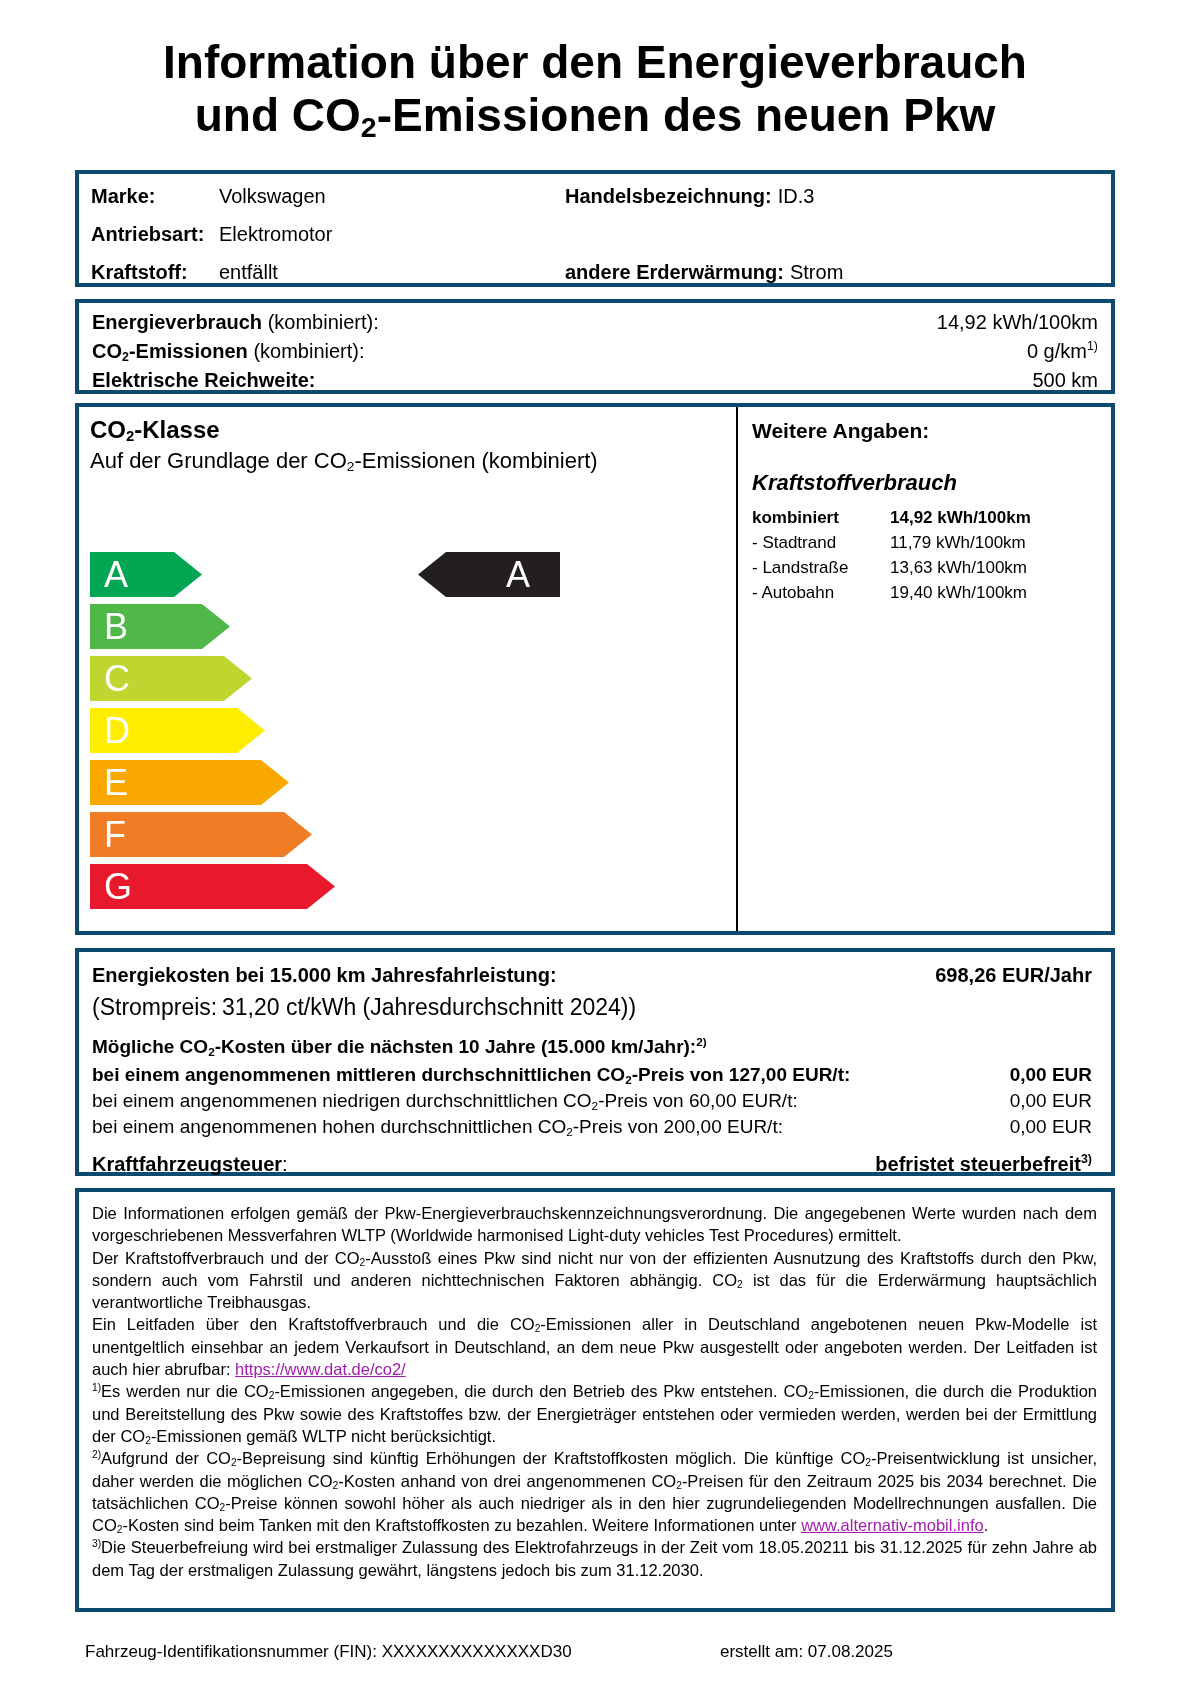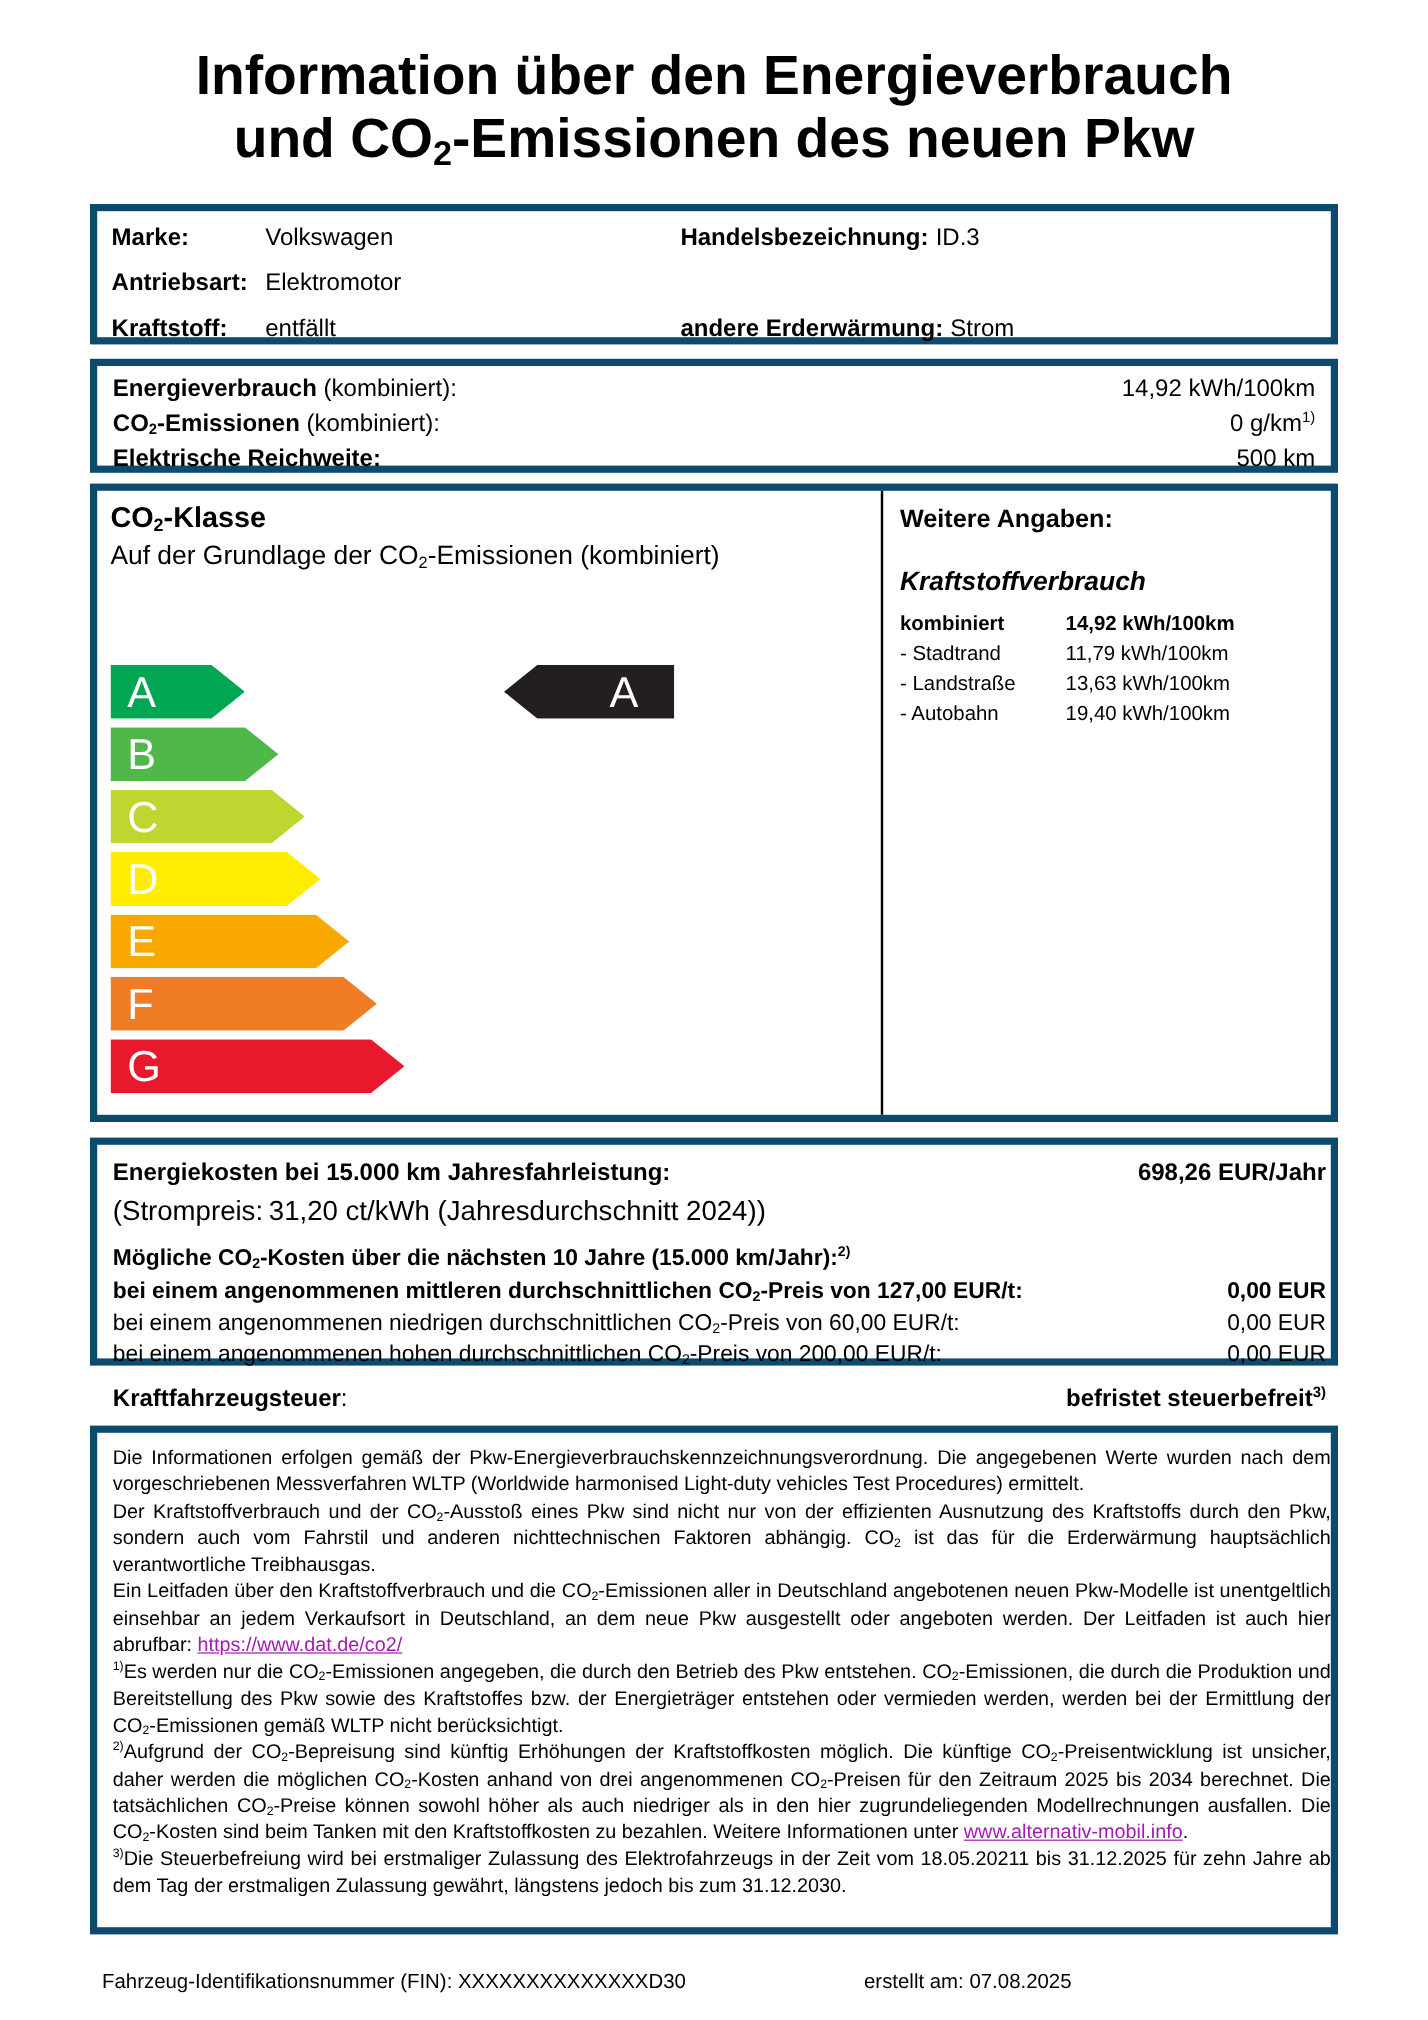--- a/index.html
+++ b/index.html
@@ -7,21 +7,21 @@
         font-family:"Liberation Sans","DejaVu Sans",sans-serif;overflow:hidden;}
   .b{font-weight:bold;}
   sub.s2{font-size:62%;line-height:0;vertical-align:-0.22em;}
   sup{font-size:62%;line-height:0;}
 
   
   .title{position:absolute;top:36px;left:0;width:100%;text-align:center;
          font-size:46px;font-weight:bold;line-height:1.16;}
 
   
-  .box{position:absolute;left:75px;width:1040px;border:6px solid #0c4a6e;box-sizing:border-box;background:#fff;}
+  .box{position:absolute;left:75px;width:1040px;border:4px solid #0c4a6e;box-sizing:border-box;background:#fff;}
 
   
   .box1{top:170px;height:117px;padding:3px 12px 0 12px;font-size:20px;}
   .v-row{height:38px;display:flex;align-items:center;}
   .v-cell-l{width:474px;flex:0 0 474px;}
   .v-cell-l .lbl{display:inline-block;min-width:128px;}
   .v-cell-r .lbl{margin-right:6px;}
 
   
   .box2{top:299px;height:95px;padding:5px 13px 0 13px;font-size:20px;}
@@ -42,31 +42,31 @@
                  clip-path:polygon(28px 0,100% 0,100% 100%,28px 100%,0 50%);}
   .co2-right{position:absolute;right:0;top:0;bottom:0;width:375px;border-left:2px solid #000;
              box-sizing:border-box;padding:10px 12px 0 14px;}
   .wa-title{font-size:21px;font-weight:bold;margin-top:2px;}
   .wa-sub{font-size:22px;font-weight:bold;margin-top:27px;font-style:italic;}
   .wa-table{margin-top:9px;font-size:17px;}
   .wa-row{display:flex;line-height:25px;}
   .wa-label{flex:0 0 138px;}
 
   
-  .box4{top:948px;height:190px;padding:10px 4px 0 13px;}
+  .box4{top:948px;height:228px;padding:10px 19px 0 13px;}
   .row-energy{display:flex;justify-content:space-between;font-size:20px;font-weight:bold;margin-top:2px;}
   .row-strom{font-size:23px;margin-top:7px;}
   .row-strom .lbl{display:inline-block;min-width:130px;}
   .co2-heading{font-size:19px;font-weight:bold;margin-top:15px;}
   .cost-rows{margin-top:4px;}
   .cost-row{display:flex;justify-content:space-between;font-size:19px;line-height:26px;}
   .row-kfz{display:flex;justify-content:space-between;font-size:20px;margin-top:13px;}
 
   
-  .box5{top:1188px;height:424px;padding:10px 0 0 13px;}
+  .box5{top:1188px;height:424px;padding:10px 14px 0 13px;}
   .fn-par{margin:0;font-size:16.5px;line-height:22.3px;text-align:justify;}
   .fn-link{color:#a21caf;text-decoration:underline;}
 
   
   .footer-fin{position:absolute;left:85px;top:1642px;font-size:17px;}
   .footer-date{position:absolute;left:720px;top:1642px;font-size:17px;}
 </style>
 </head>
 <body>
 

